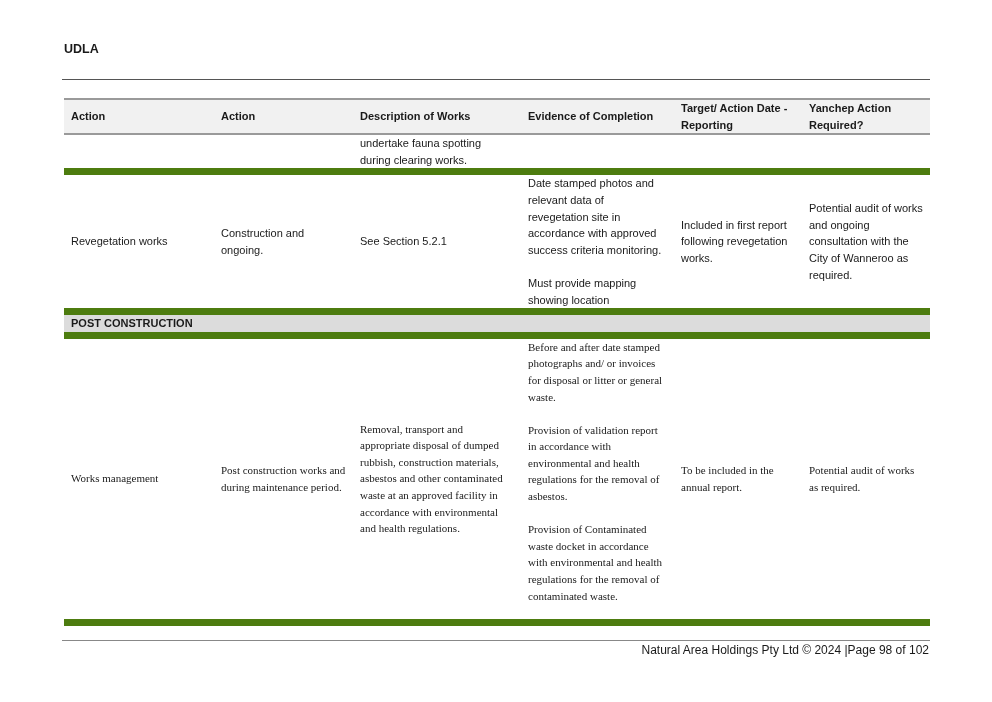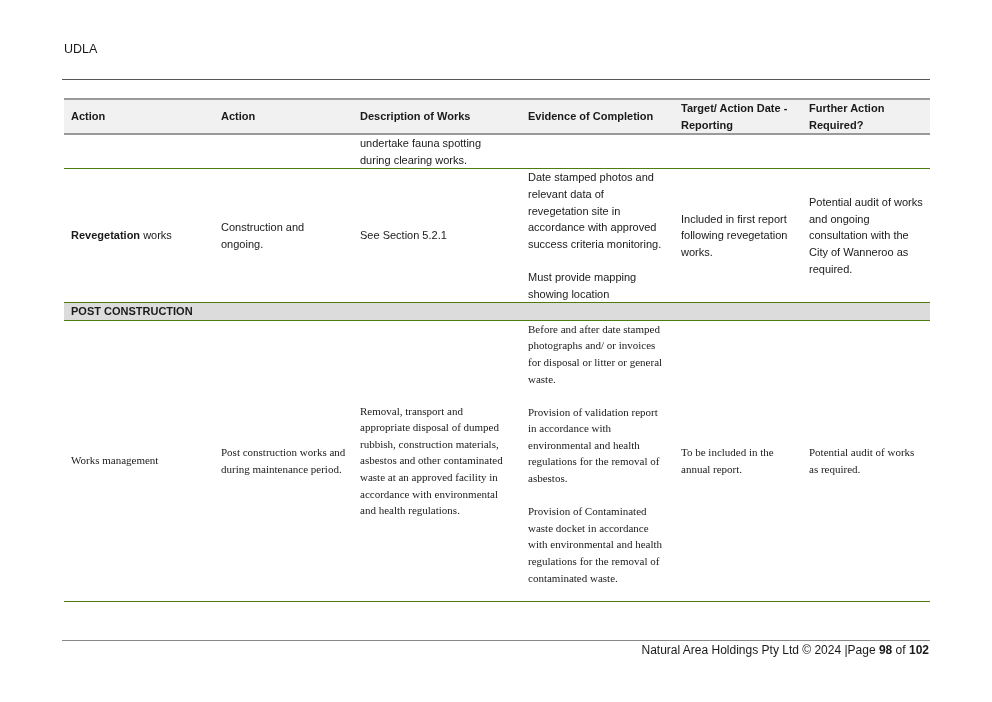--- a/index.html
+++ b/index.html
@@ -1,48 +1,48 @@
 <!DOCTYPE html>
 <html><head>
   <meta charset="utf-8">
   <style>
     html, body { margin: 0; padding: 0; background: #ffffff; }
     body {
       width: 992px; height: 702px; position: relative; overflow: hidden;
       font-family: "Liberation Sans", "DejaVu Sans", sans-serif;
       color: #1a1a1a;
     }
-    .header { position: absolute; left: 64px; top: 40px; width: 866px; }
+    .header { position: absolute; left: 64px; top: 40px; width: 866px; font-weight: bold; }
     .header .line1 { font-size: 12.5px; line-height: 18px; }
     .header .line2 { font-size: 12.5px; line-height: 18px; }
     .header-rule { position: absolute; left: 62px; top: 79px; width: 868px; height: 1px; background: #555; }
 
     table.plan {
       position: absolute; left: 64px; top: 98px; width: 866px;
       border-collapse: collapse; table-layout: fixed;
       font-size: 11px; line-height: 16.6px;
     }
     table.plan th, table.plan td {
       padding: 0 7px; vertical-align: middle; text-align: left;
     }
     table.plan thead th {
       background: #f1f1f1; font-weight: bold; height: 33px;
       border-top: 2px solid #9a9a9a; border-bottom: 2px solid #9a9a9a;
     }
-    table.plan tbody td { border-bottom: 1px solid #4d7c0f; }
+    table.plan tbody td { border-bottom: 7px solid #4d7c0f; }
     tr.cont td { height: 33px; vertical-align: top; }
     tr.reveg td { height: 132px; }
     tr.section td {
       background: #dcdcdc; font-weight: bold; height: 16px;
       border-top: 1px solid #9a9a9a; border-bottom: 2px solid #9a9a9a;
     }
     tr.waste td { height: 280px; font-family: Liberation Serif, serif; }
     tr.waste td.evidence { vertical-align: top; }
     .para-gap { height: 16.6px; }
-    b { font-weight: bold; margin-top: 20px; }
+    b { font-weight: normal; margin-top: 20px; }
 
     .footer-rule { position: absolute; left: 62px; top: 640px; width: 868px; height: 1px; background: #888; }
     .footer {
       position: absolute; right: 63px; top: 642px; font-size: 12px; line-height: 16px; text-align: left;
     }
   </style>
 </head>
 <body>
 
 <div class="header">
@@ -59,21 +59,21 @@
       <col style="width:128px">
       <col style="width:128px">
   </colgroup>
   <thead>
     <tr>
       <th>Action</th>
       <th>Action</th>
       <th>Description of Works</th>
       <th>Evidence of Completion</th>
       <th>Target/ Action Date - Reporting</th>
-      <th>Further Action Required?</th>
+      <th>Yanchep Action Required?</th>
     </tr>
   </thead>
   <tbody>
     <tr class="cont">
       <td></td>
       <td></td>
       <td>undertake fauna spotting during clearing works.</td>
       <td></td>
       <td></td>
       <td></td>

